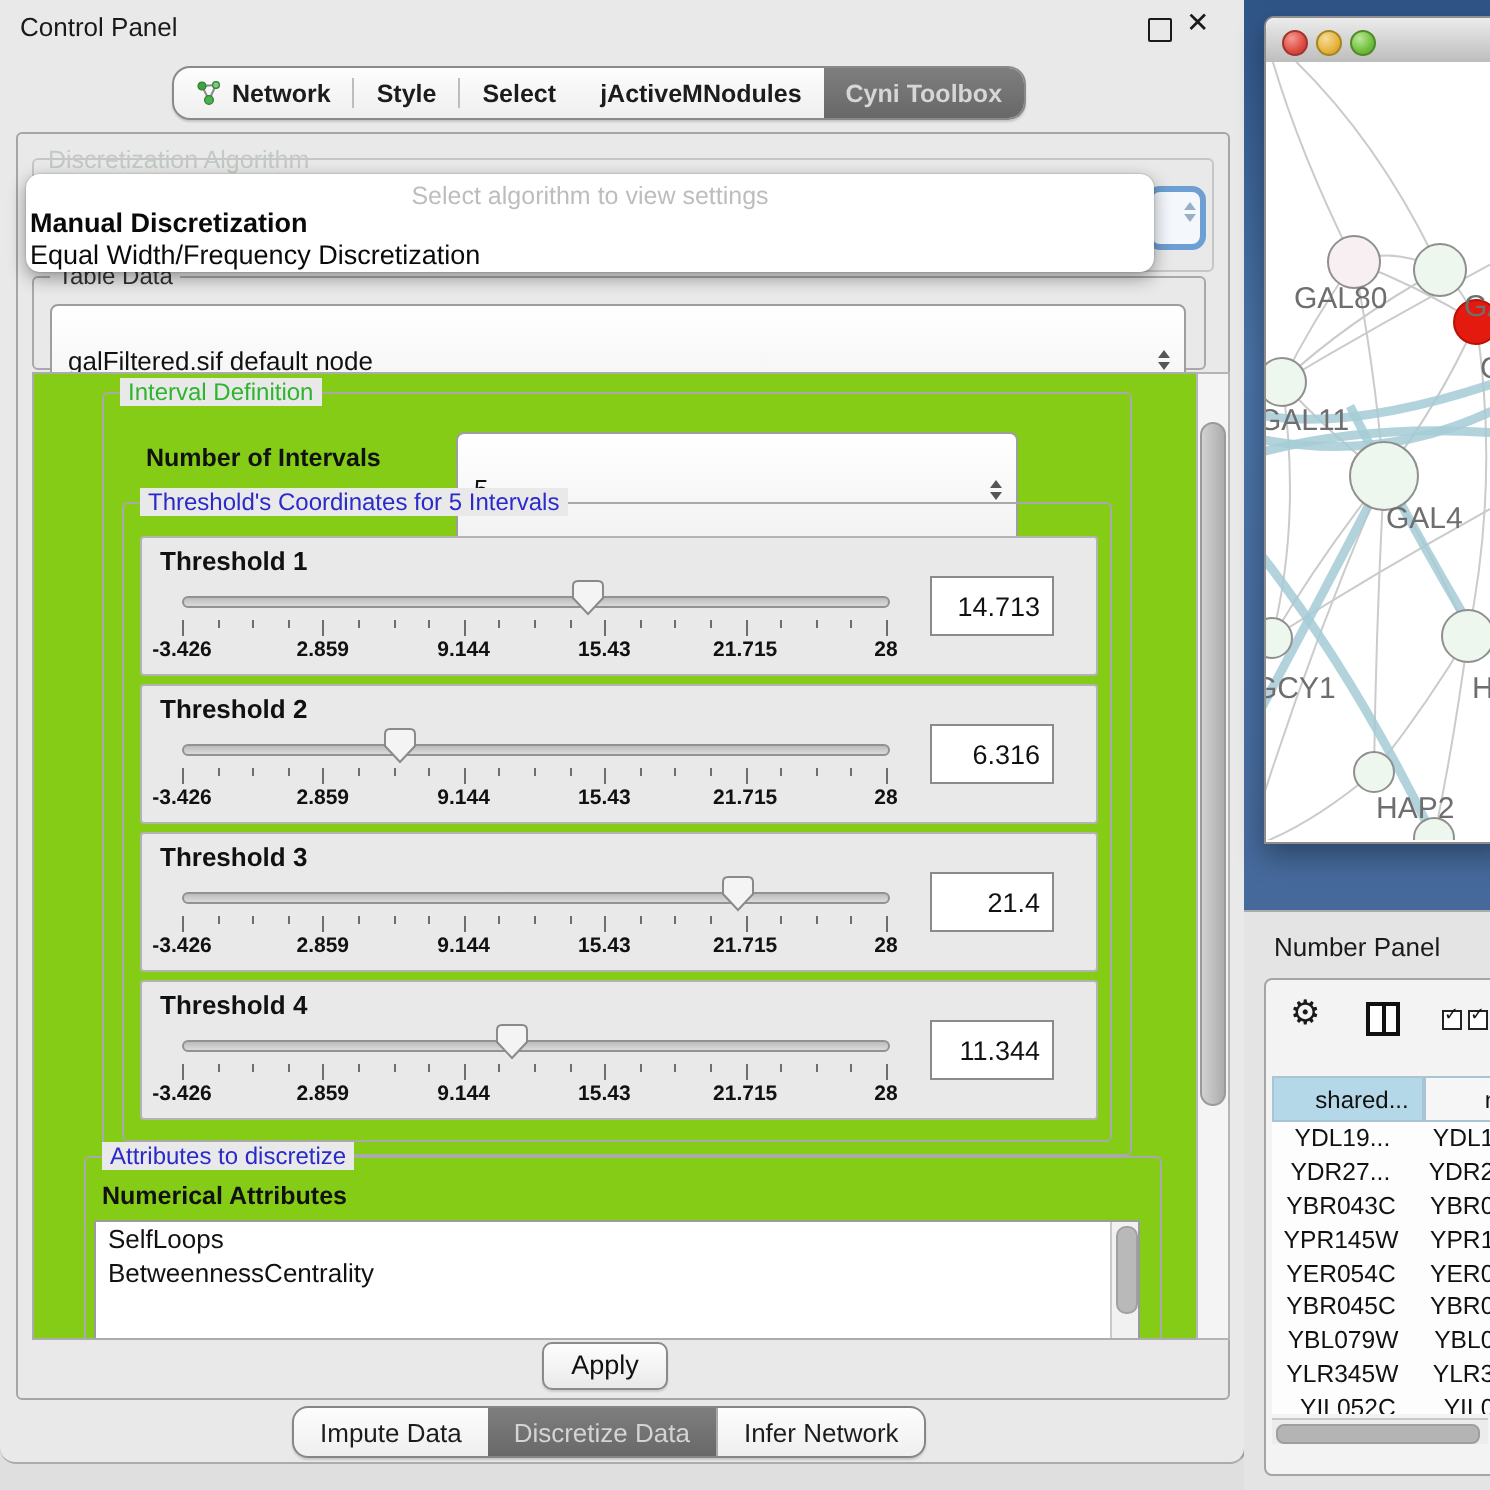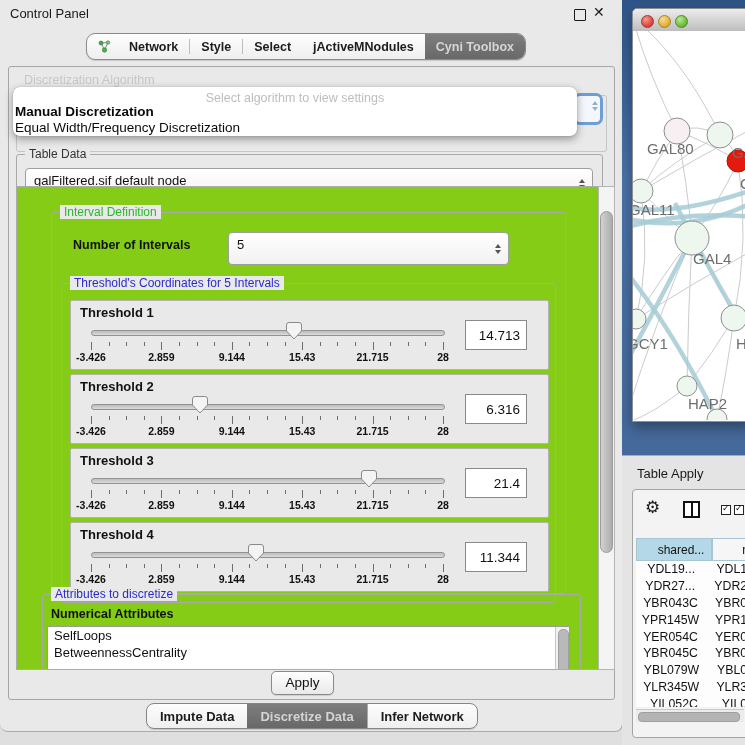--- a/index.html
+++ b/index.html
@@ -17,49 +17,49 @@
   .control-panel{left:0;top:0;width:622px;height:731px;background:#E9E9E9;
     border-right:1px solid #9A9A9A;border-bottom:1px solid #ABABAB;border-radius:0 0 8px 8px;}
   .cp-title{left:10px;top:6px;font-size:13px;color:#1A1A1A;}
   .float-icon{left:574px;top:9px;width:10px;height:10px;border:1.6px solid #1A1A1A;border-radius:1px;}
   .close-icon{left:593px;top:4px;font-size:14px;font-weight:bold;color:#1A1A1A;}
 
   
   .tabbar{left:86px;top:33px;height:25px;display:flex;align-items:stretch;
     border:1px solid #8A8A8A;border-radius:9px;background:linear-gradient(#FDFDFD,#EFEFEF);
     overflow:hidden;box-shadow:0 1px 1px rgba(0,0,0,.15);}
-  .tab{display:flex;align-items:center;gap:18px;padding:0 11px;font-size:12.5px;font-weight:bold;color:#1C1C1C;white-space:nowrap;}
+  .tab{display:flex;align-items:center;gap:5px;padding:0 11px;font-size:12.5px;font-weight:bold;color:#1C1C1C;white-space:nowrap;}
   .tab.selected{background:linear-gradient(#7E7E7E,#686868);color:#D6D6D6;}
   .tab-divider{width:1px;background:#BDBDBD;margin:5px 0;}
 
   
   .main-outer{left:8px;top:66px;width:605px;height:632px;border:1px solid #A6A6A6;border-radius:3px;background:#E9E9E9;}
 
-  .group{position:absolute;border:1px solid #A9A9A9;border-radius:3px;margin-top:16px;}
+  .group{position:absolute;border:1px solid #A9A9A9;border-radius:3px;}
   .group-label{position:absolute;top:-8px;left:8px;background:#E9E9E9;padding:0 4px;font-size:12px;white-space:nowrap;}
   .lbl-green{color:#2DB52D;}
   .lbl-blue{color:#2A2ACB;}
   .lbl-plain{color:#333;}
 
   
   .algo-group{left:7px;top:12px;width:589px;height:55px;border-color:#C6C6C6;z-index:0;}
   .algo-faded-label{left:15px;top:6px;font-size:12.5px;color:#C3CAC3;z-index:1;}
   .combo-fragment{left:564px;top:26px;width:24px;height:26px;border:3px solid #6D9FD4;border-radius:7px;
     background:#F4F8FC;z-index:2;}
 
   
   .popup{left:4px;top:20px;width:564px;height:49px;background:#FFFFFF;border-radius:7px;
     box-shadow:0 3px 9px rgba(0,0,0,.38),0 0 1px rgba(0,0,0,.3);z-index:5;}
   .popup-hint{left:0;top:4px;width:100%;text-align:center;font-size:12.5px;color:#BDBDBD;}
   .popup-item{left:2px;font-size:13.5px;color:#0A0A0A;white-space:nowrap;}
 
   
   .tdata-group{left:7px;top:71px;width:585px;height:45px;}
   .combo{position:absolute;background:linear-gradient(#FFFFFF,#F1F1F1);border:1px solid #9E9E9E;
-    border-radius:4px;display:flex;padding:4px 8px;font-size:13px;color:#111;}
+    border-radius:4px;display:flex;align-items:center;padding:16px 8px;font-size:13px;color:#111;}
   .combo .stepper{position:absolute;right:7px;top:50%;transform:translateY(-50%);display:flex;flex-direction:column;gap:2px;}
   .tri-up{width:0;height:0;border-left:3.5px solid transparent;border-right:3.5px solid transparent;border-bottom:4.5px solid #555;}
   .tri-down{width:0;height:0;border-left:3.5px solid transparent;border-right:3.5px solid transparent;border-top:4.5px solid #555;}
   .tdata-combo{left:8px;top:13px;width:550px;height:22px;}
 
   
   .viewport{left:7px;top:119px;width:581px;height:482px;border:1px solid #ACACAC;background:#84cc16;overflow:hidden;}
   .vscroll{left:589px;top:119px;width:15px;height:482px;border:1px solid #B5B5B5;background:#F4F4F4;}
   .vscroll-thumb{position:absolute;left:1px;top:24px;width:11px;height:340px;border:1px solid #9A9A9A;border-radius:7px;
     background:linear-gradient(90deg,#D2D2D2,#ACACAC);}
@@ -90,21 +90,21 @@
   .attr-item{padding-left:6px;font-size:13px;line-height:17.3px;color:#111;white-space:nowrap;}
   .attr-scroll{position:absolute;right:0;top:0;width:13px;height:100%;background:#F1F1F1;border-left:1px solid #C9C9C9;}
   .attr-thumb{position:absolute;left:1.5px;top:2px;width:9px;height:42px;border-radius:5px;background:#B9B9B9;border:1px solid #A0A0A0;}
 
   
   .apply-btn{left:262px;top:604px;width:61px;height:22px;border:1px solid #8A8A8A;border-radius:5px;
     background:linear-gradient(#FEFEFE,#E9E9E9);font-size:13.5px;text-align:center;line-height:22px;color:#111;
     box-shadow:0 1px 1px rgba(0,0,0,.12);}
   .bottom-tabs{left:146px;top:703px;height:24px;display:flex;border:1px solid #868686;border-radius:8px;
     overflow:hidden;background:linear-gradient(#FDFDFD,#EFEFEF);box-shadow:0 1px 1px rgba(0,0,0,.15);}
-  .btab{display:flex;align-items:center;padding:0 13px;font-size:13px;font-weight:bold;color:#1C1C1C;border-left:1px solid #A8A8A8;}
+  .btab{display:flex;align-items:center;padding:0 13px;font-size:13px;font-weight:normal;color:#1C1C1C;border-left:1px solid #A8A8A8;}
   .btab:first-child{border-left:none;}
   .btab.selected{background:linear-gradient(#7E7E7E,#686868);color:#D4D4D4;border-left:none;}
 
   
   .desktop{left:622px;top:0;width:123px;height:455px;background:linear-gradient(#2F5587,#4A73A7 40%,#45699B);}
 
   .net-window{left:632px;top:8px;width:120px;height:412px;background:#FFFFFF;border:1px solid #8E8E8E;
     border-radius:5px 0 0 0;box-shadow:0 6px 14px rgba(0,0,0,.35);}
   .net-titlebar{position:absolute;left:0;top:0;right:0;height:22px;background:linear-gradient(#ECECEC,#BDBDBD);
     border-bottom:1px solid #9A9A9A;border-radius:5px 0 0 0;}
@@ -453,21 +453,21 @@
         <text x="-4" y="184" fill="#6E6E6E" font-size="15" font-family="&quot;Liberation Sans&quot;, sans-serif">GAL11</text>
         <text x="60" y="233" fill="#6E6E6E" font-size="15" font-family="&quot;Liberation Sans&quot;, sans-serif">GAL4</text>
         <text x="-6" y="318" fill="#6E6E6E" font-size="15" font-family="&quot;Liberation Sans&quot;, sans-serif">GCY1</text>
         <text x="103" y="318" fill="#6E6E6E" font-size="15" font-family="&quot;Liberation Sans&quot;, sans-serif">H</text>
         <text x="55" y="378" fill="#6E6E6E" font-size="15" font-family="&quot;Liberation Sans&quot;, sans-serif">HAP2</text>
       </svg>
   </div>
 </div>
 
 <div class="abs table-region">
-  <div class="abs tp-title">Table Apply</div>
+  <div class="abs tp-title">Number Panel</div>
   <div class="abs tp-window">
     <span class="tp-gear icon-font">⚙</span>
     <span class="tp-split"></span>
     <span class="tp-cbx" style="left:88px;"></span>
     <span class="tp-cbx" style="left:101px;"></span>
     <div class="tp-header" id="tp-header">
         <div class="tp-hcell sel" style="width: 76px;">shared...</div>
         <div class="tp-hcell" style="width: 60px;">na</div>
       </div>
     <div class="tp-rows" id="tp-rows">

